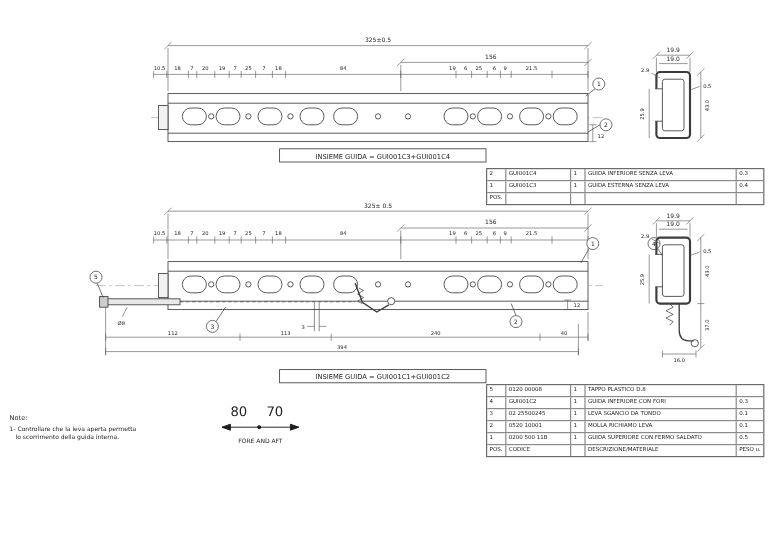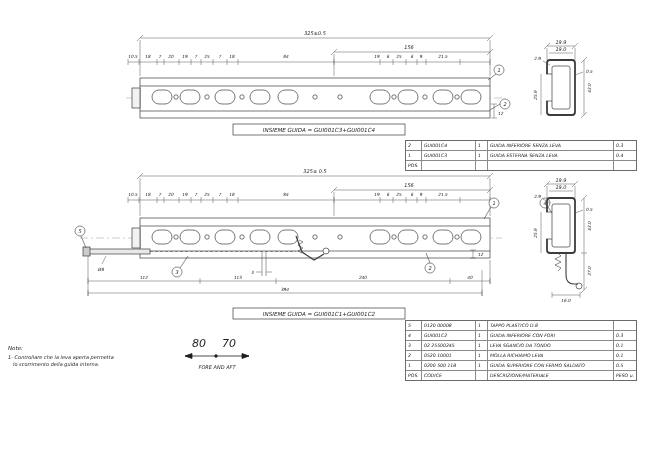--- a/index.html
+++ b/index.html
@@ -1,17 +1,17 @@
 <!DOCTYPE html>
 <html><head>
 <meta charset="utf-8">
 <style>
   html,body{margin:0;padding:0;background:#fff;}
   .canvas{position:relative;width:647px;height:428px;background:#ffffff;overflow:hidden;
-          font-family:"DejaVu Sans",sans-serif;font-style:italic;}
+          font-family:"DejaVu Sans",sans-serif;}
   svg{position:absolute;left:0;top:0;}
   svg text{fill:#1e1e1e;stroke:none;font-family:"DejaVu Sans",sans-serif;}
   .dim{font-size:4.3px;}
   .dim5{font-size:5px;}
   .lbl{font-size:5.6px;}
   .ball{font-size:5px;}
   .big{font-size:11px;}
   .note-t{font-size:5.5px;}
   .note-l{font-size:5px;}
   .bom{position:absolute;width:232px;border:1px solid #6b6b6b;background:#fff;

